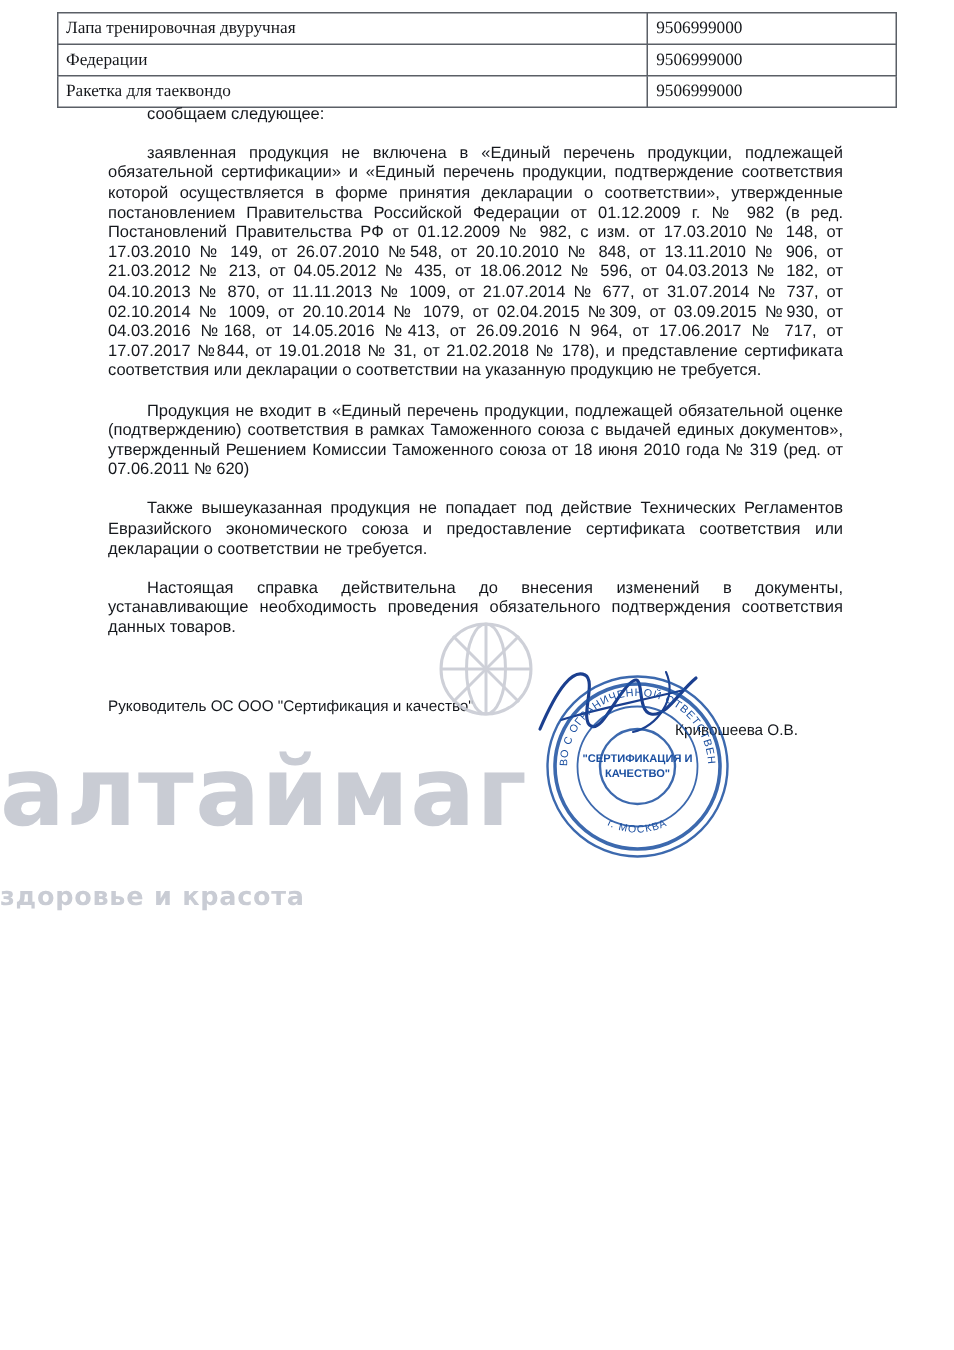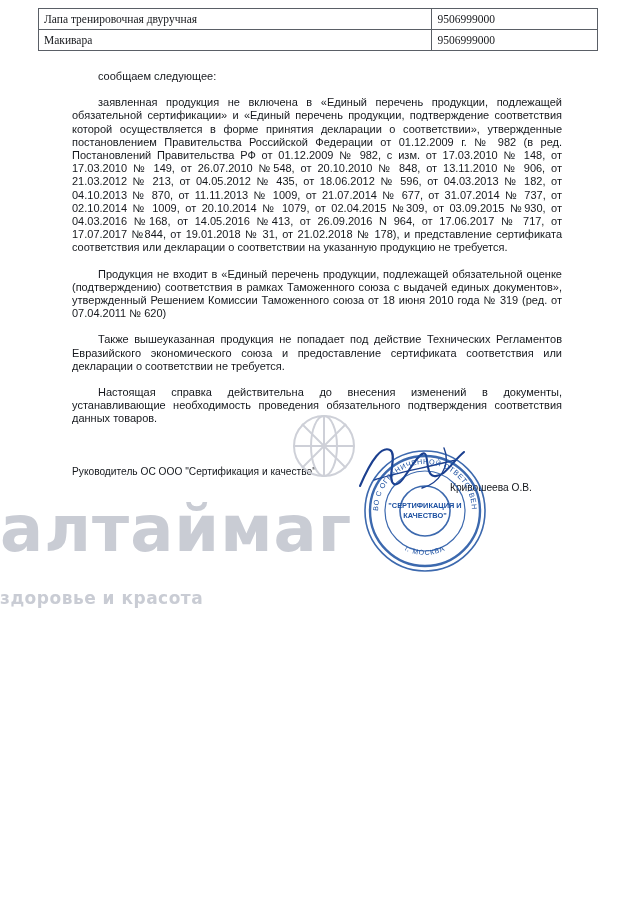--- a/index.html
+++ b/index.html
@@ -153,30 +153,34 @@
 
 <div class="page">
 
   <table class="goods-table">
     <tbody>
       <tr>
         <td class="name">Лапа тренировочная двуручная</td>
         <td class="code">9506999000</td>
       </tr>
       <tr>
-        <td class="name">Макивара</td>
+        <td class="name">Федерации</td>
+        <td class="code">9506999000</td>
+      </tr>
+      <tr>
+        <td class="name">Ракетка для таеквондо</td>
         <td class="code">9506999000</td>
       </tr>
     </tbody>
   </table>
 
   <div class="body-text">
     <p>сообщаем следующее:</p>
     <p>заявленная продукция не включена в «Единый перечень продукции, подлежащей обязательной сертификации» и «Единый перечень продукции, подтверждение соответствия которой осуществляется в форме принятия декларации о соответствии», утвержденные постановлением Правительства Российской Федерации от 01.12.2009 г. № 982 (в ред. Постановлений Правительства РФ от 01.12.2009 № 982, с изм. от 17.03.2010 № 148, от 17.03.2010 № 149, от 26.07.2010 №548, от 20.10.2010 № 848, от 13.11.2010 № 906, от 21.03.2012 № 213, от 04.05.2012 № 435, от 18.06.2012 № 596, от 04.03.2013 № 182, от 04.10.2013 № 870, от 11.11.2013 № 1009, от 21.07.2014 № 677, от 31.07.2014 № 737, от 02.10.2014 № 1009, от 20.10.2014 № 1079, от 02.04.2015 №309, от 03.09.2015 №930, от 04.03.2016 №168, от 14.05.2016 №413, от 26.09.2016 N 964, от 17.06.2017 № 717, от 17.07.2017 №844, от 19.01.2018 № 31, от 21.02.2018 № 178), и представление сертификата соответствия или декларации о соответствии на указанную продукцию не требуется.</p>
-    <p>Продукция не входит в «Единый перечень продукции, подлежащей обязательной оценке (подтверждению) соответствия в рамках Таможенного союза с выдачей единых документов», утвержденный Решением Комиссии Таможенного союза от 18 июня 2010 года № 319 (ред. от 07.04.2011 № 620)</p>
+    <p>Продукция не входит в «Единый перечень продукции, подлежащей обязательной оценке (подтверждению) соответствия в рамках Таможенного союза с выдачей единых документов», утвержденный Решением Комиссии Таможенного союза от 18 июня 2010 года № 319 (ред. от 07.06.2011 № 620)</p>
     <p>Также вышеуказанная продукция не попадает под действие Технических Регламентов Евразийского экономического союза и предоставление сертификата соответствия или декларации о соответствии не требуется.</p>
     <p>Настоящая справка действительна до внесения изменений в документы, устанавливающие необходимость проведения обязательного подтверждения соответствия данных товаров.</p>
   </div>
 
   <div class="sign-row">
     <span class="role">Руководитель ОС ООО "Сертификация и качество"</span>
     <span class="person">Кривошеева О.В.</span>
   </div>
 
   <svg class="signature" viewBox="0 0 120 60">

